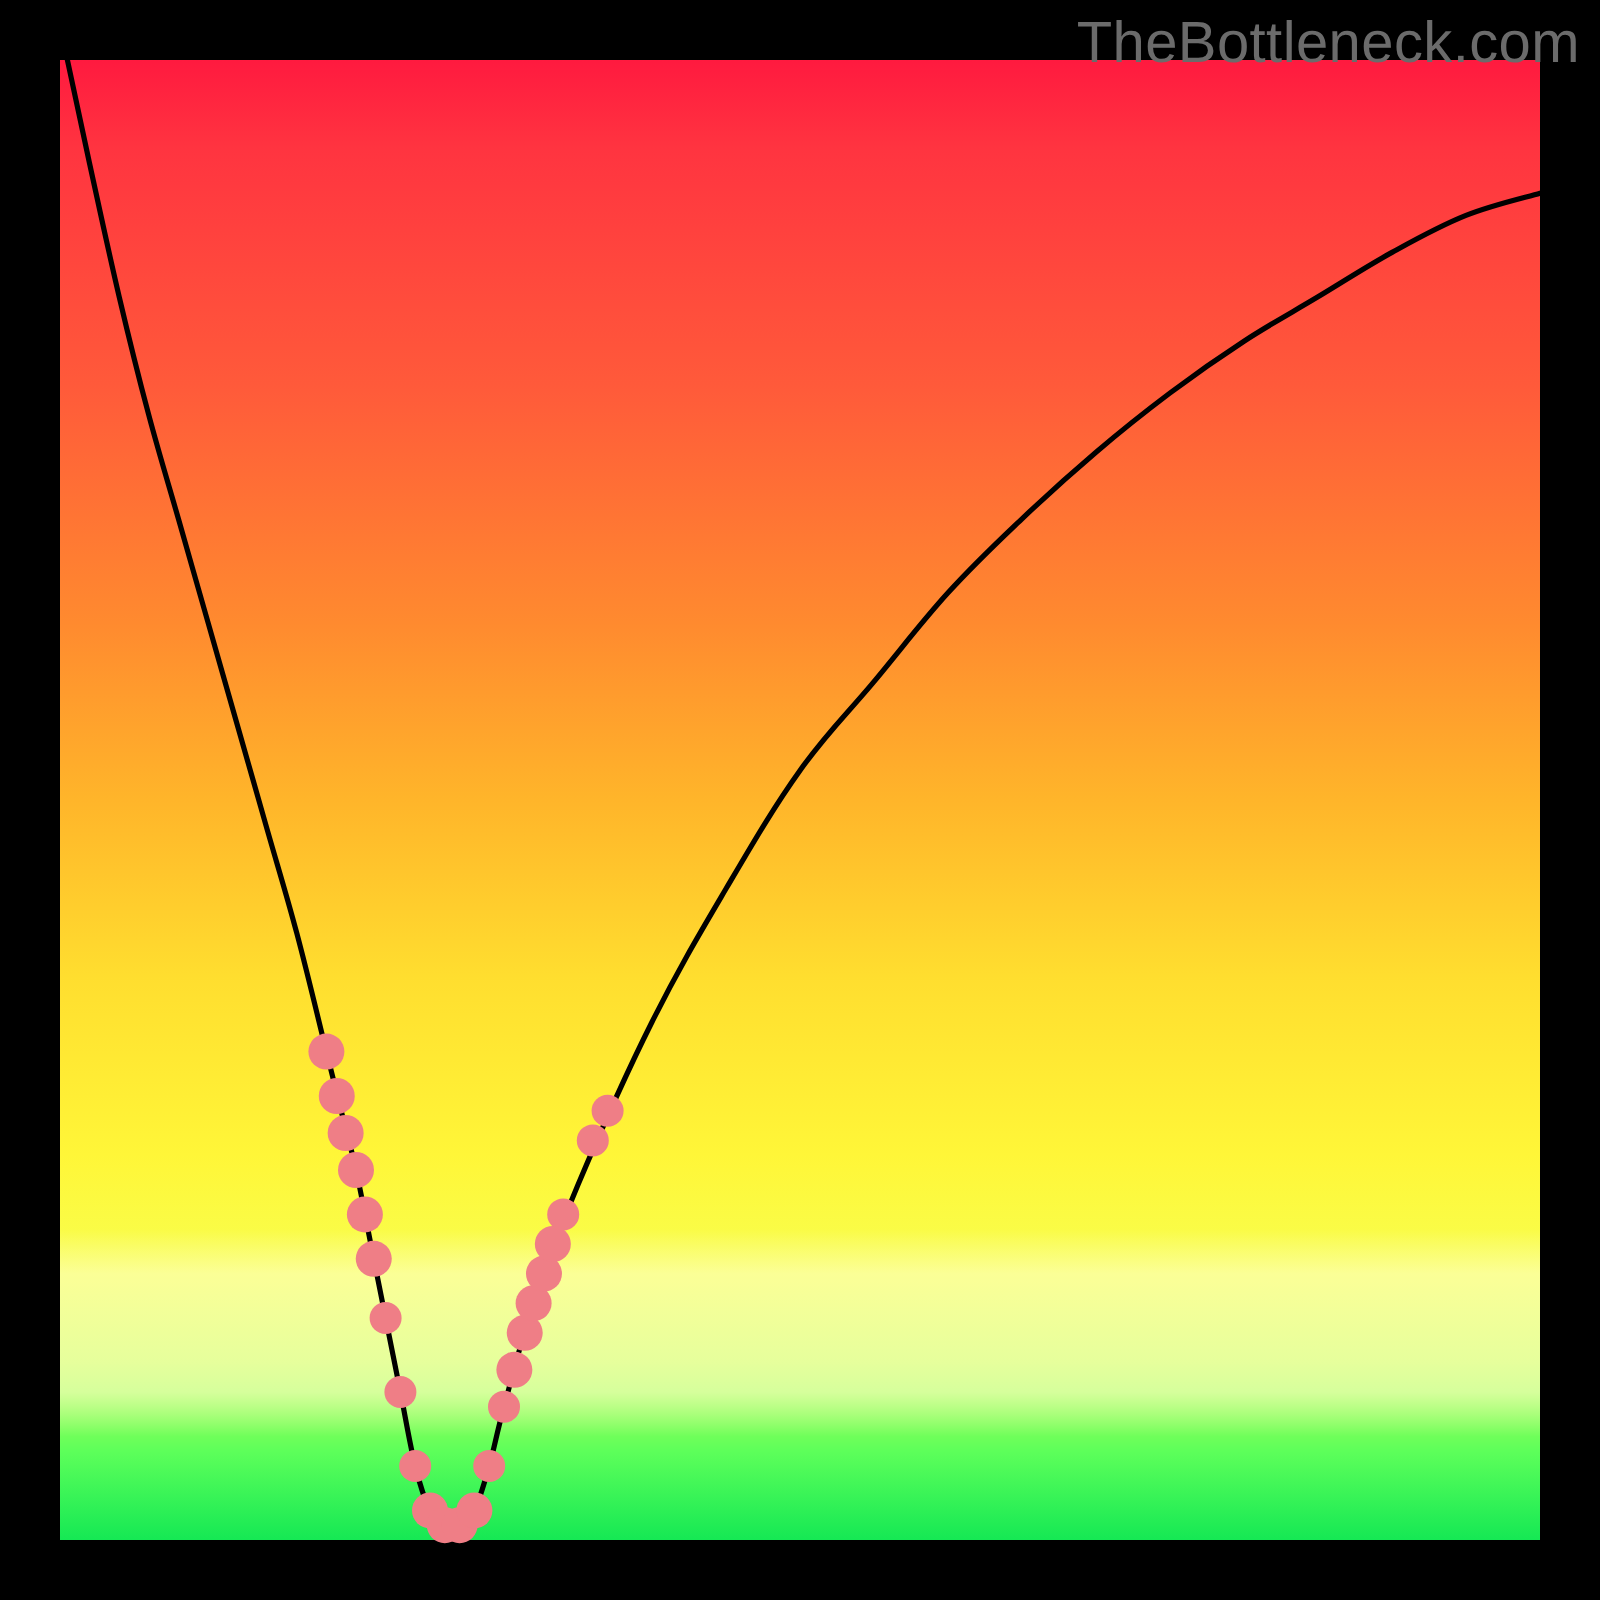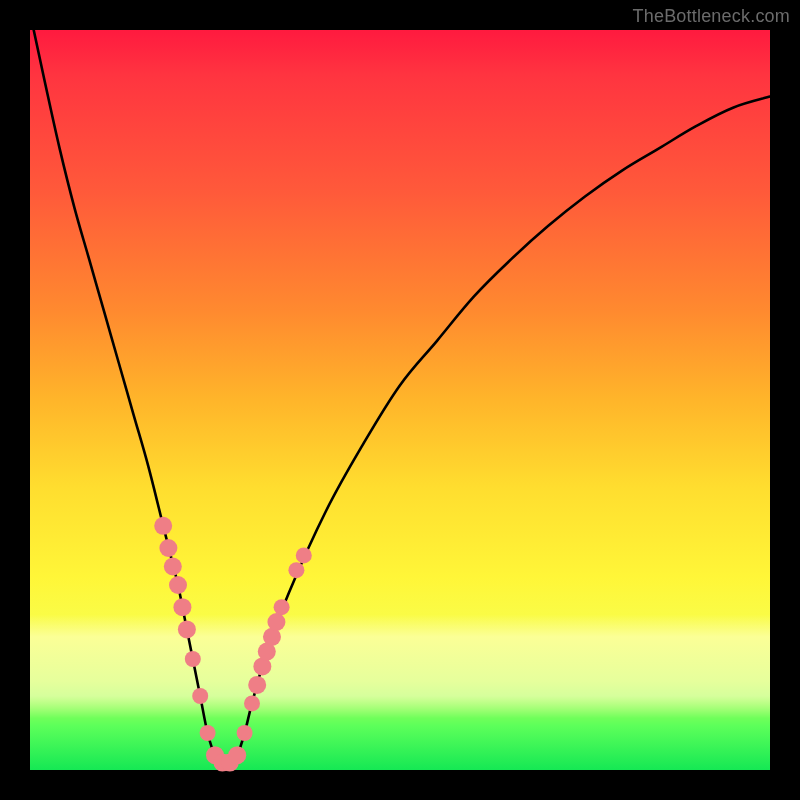--- a/index.html
+++ b/index.html
@@ -45,21 +45,21 @@
         #f7ff4e 82%,
         #c8ff5a 88%,
         #5dff5a 94%,
         #15e854 100%);
   }
   .watermark {
     position: absolute;
     top: 6px;
     right: 10px;
     color: #6b6b6b;
-    font-size: 18px;
+    font-size: 29px;
     letter-spacing: 0.2px;
     font-weight: 500;
     user-select: none;
   }
   svg.curve {
     position: absolute;
     left: 30px;
     top: 30px;
     width: 740px;
     height: 740px;

